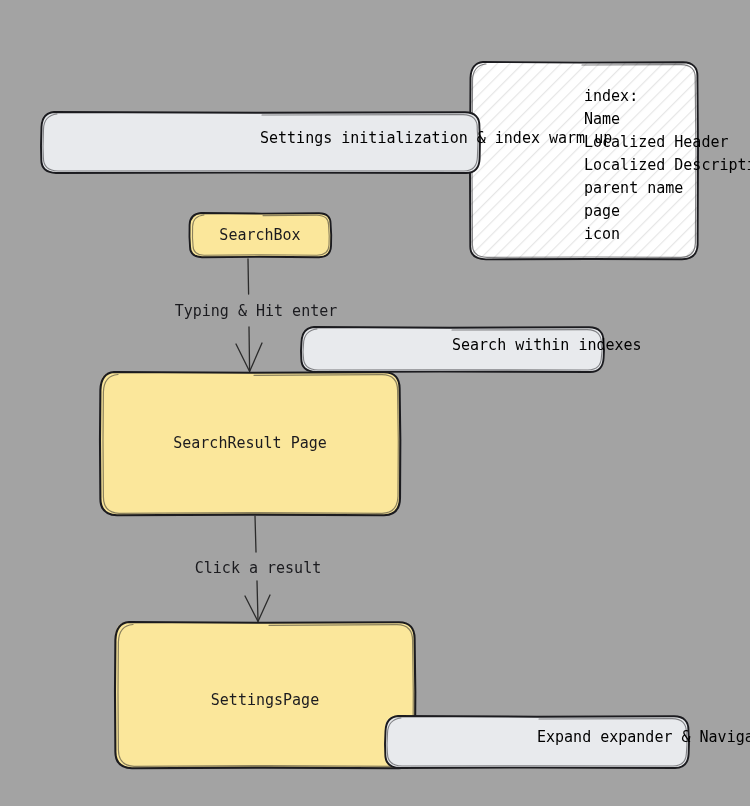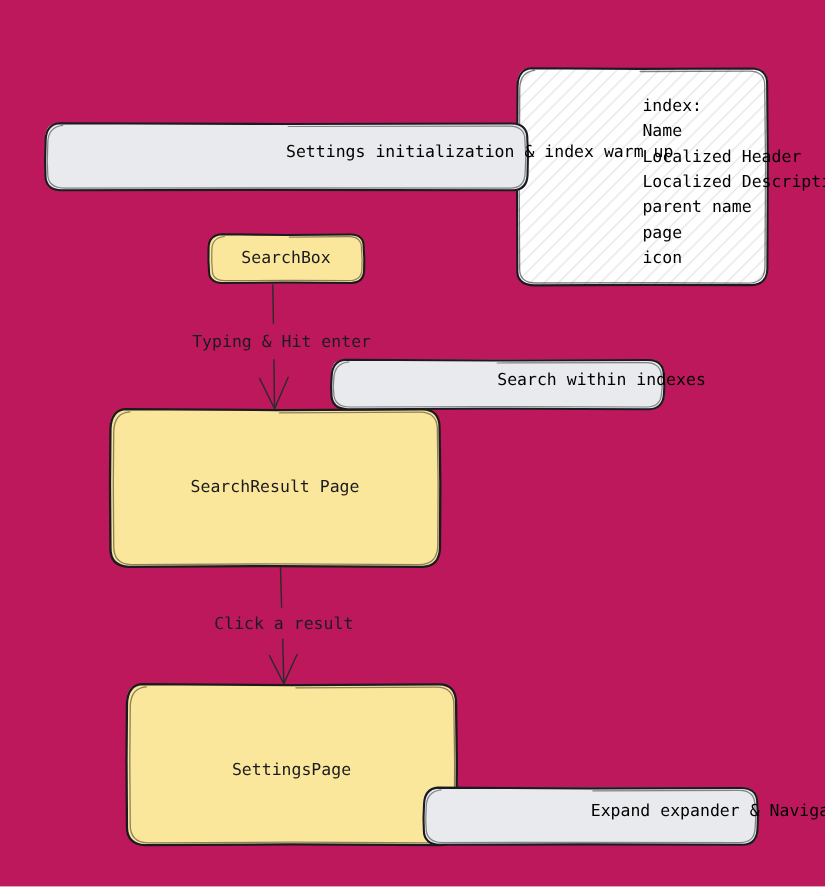--- a/index.html
+++ b/index.html
@@ -11,21 +11,21 @@
   body {
     width: 750px;
     height: 806px;
     font-family: "DejaVu Sans Mono", "Liberation Mono", monospace;
     overflow: hidden;
   }
   #canvas {
     position: relative;
     width: 750px;
     height: 806px;
-    background: #be185d;
+    background: #a3a3a3;
   }
   #sketch {
     position: absolute;
     top: 0;
     left: 0;
     width: 750px;
     height: 806px;
   }
   .node-text, .edge-label-text {
     font-family: "DejaVu Sans Mono", "Liberation Mono", monospace;

